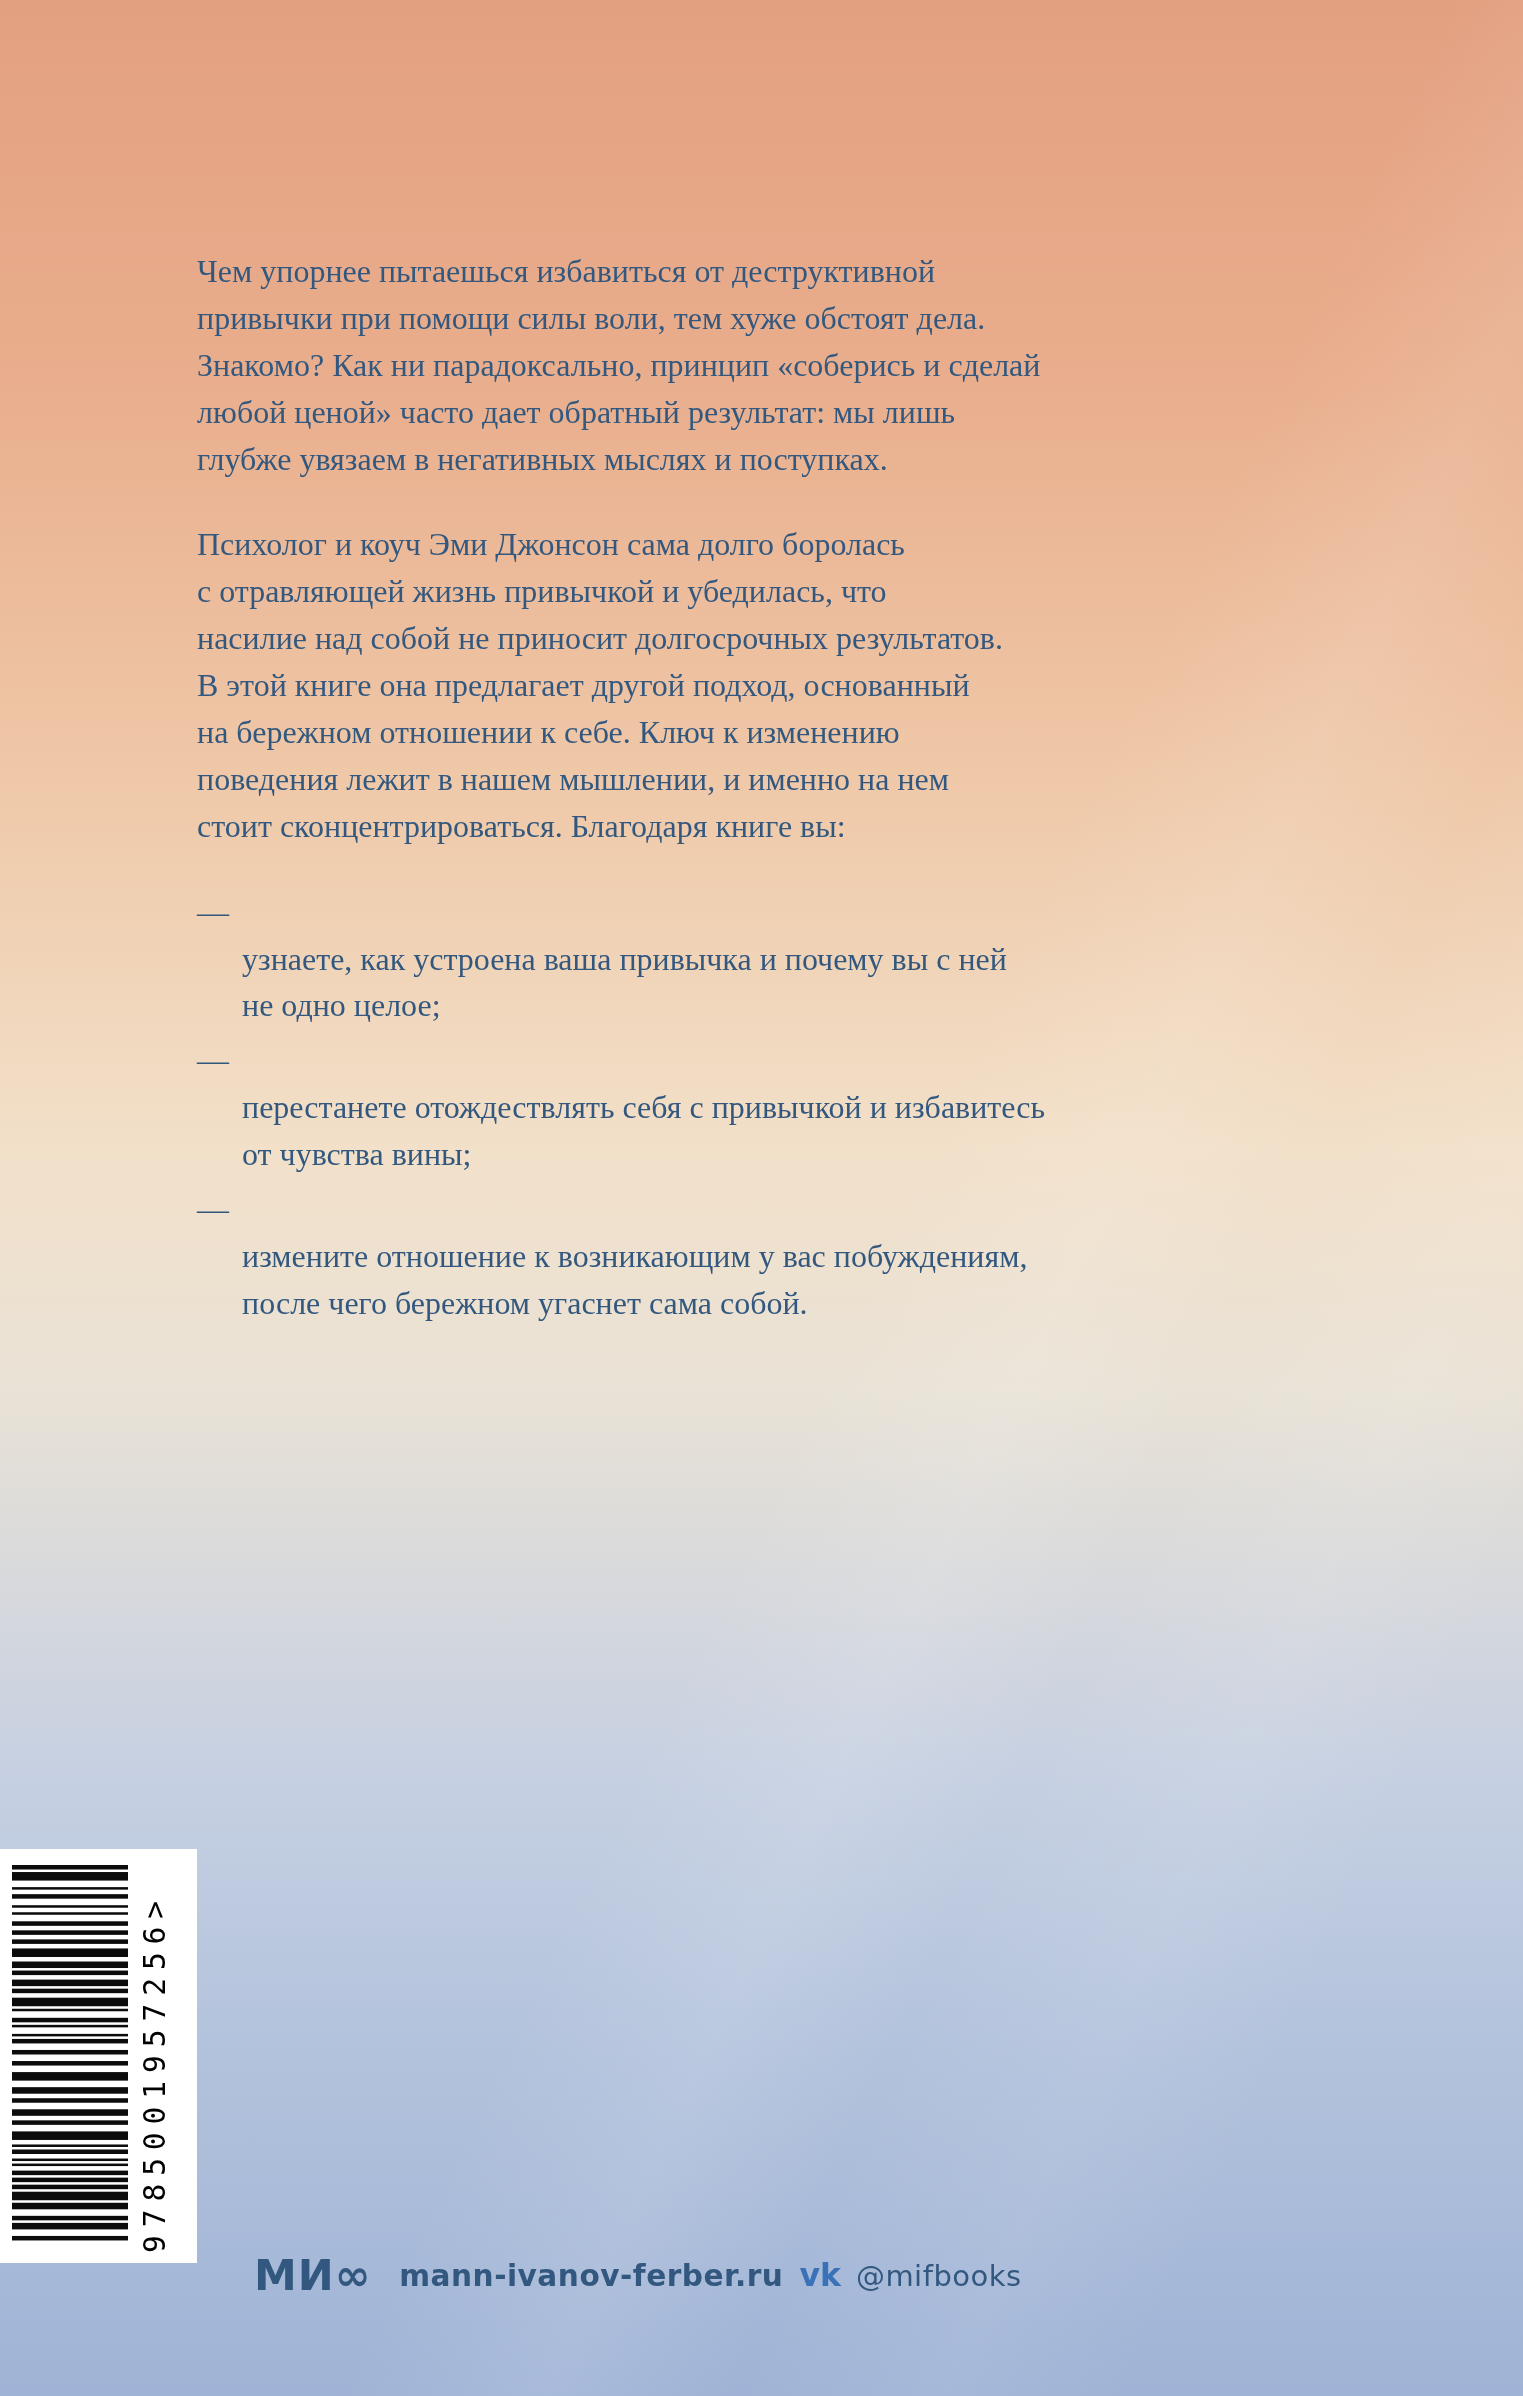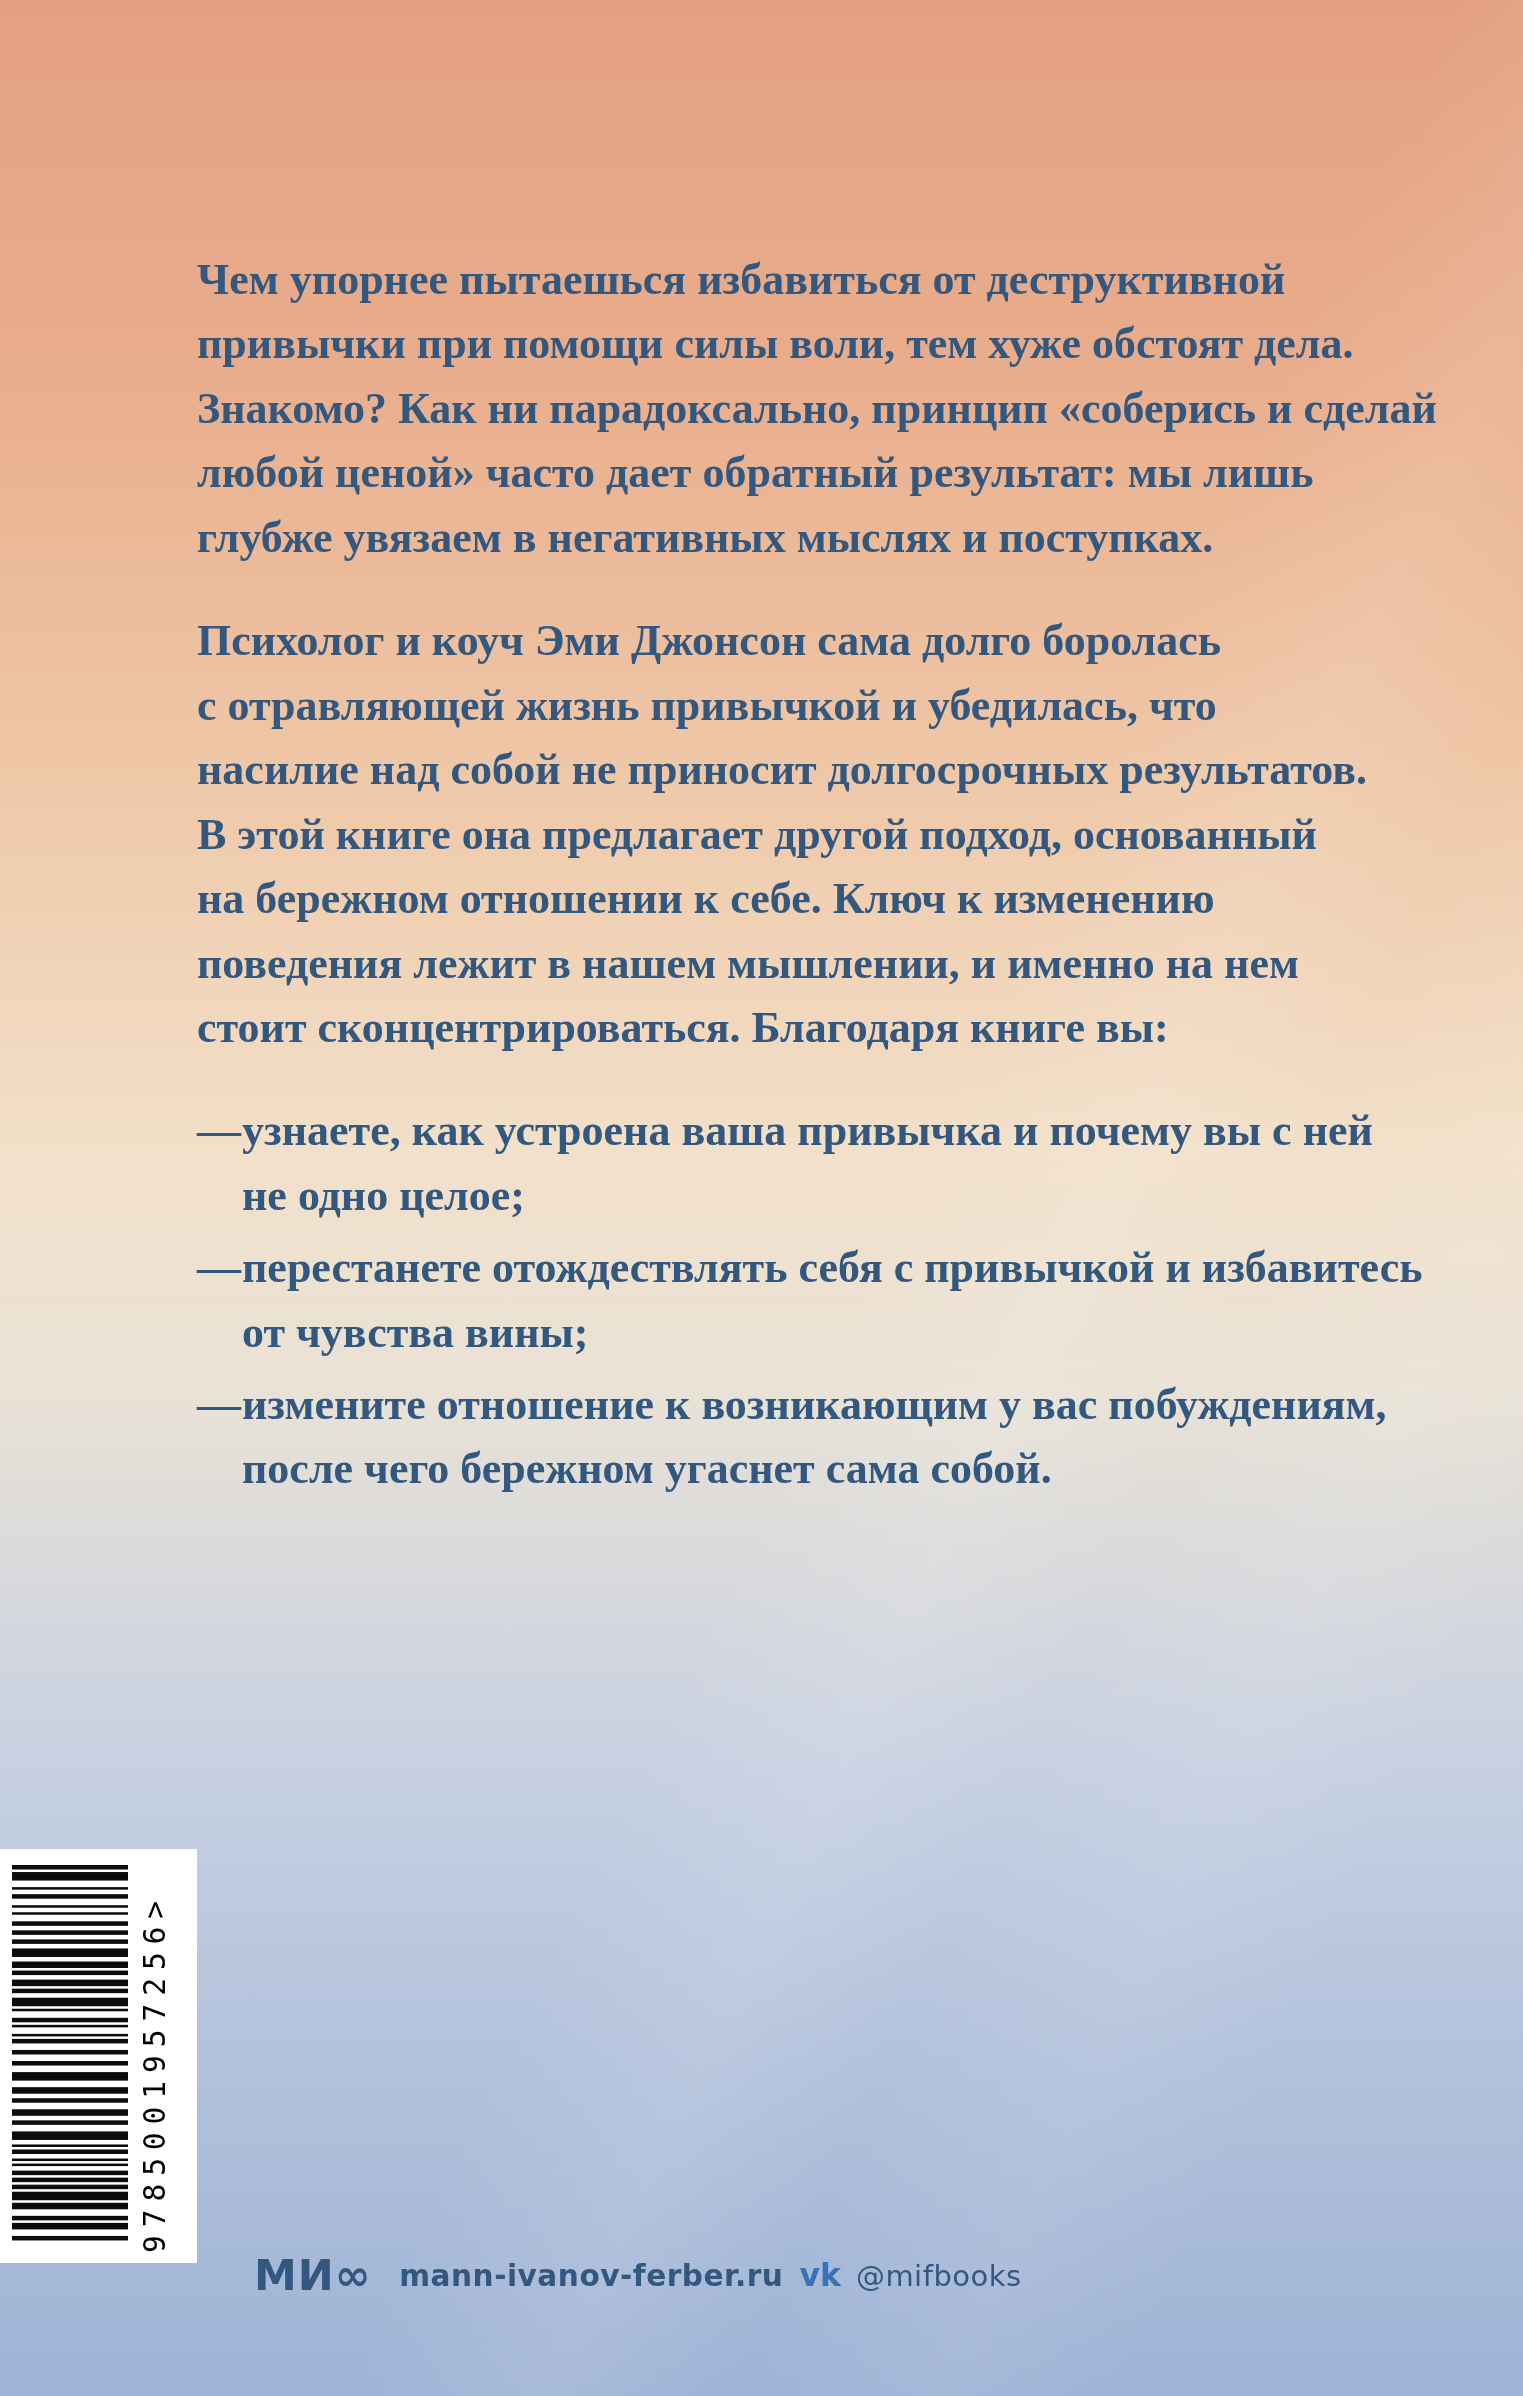--- a/index.html
+++ b/index.html
@@ -32,43 +32,43 @@
       linear-gradient(115deg, transparent 70%, rgba(255,255,255,0.07) 78%, transparent 85%);
     pointer-events: none;
   }
 
   .annotation {
     position: absolute;
     left: 197px;
     top: 248px;
     width: 1261px;
     color: var(--text);
-    font-size: 44px;
+    font-size: 32px;
     line-height: 1.465;
     z-index: 2;
-    font-weight: bold;
   }
   .annotation p {
     margin: 0 0 39px 0;
     white-space: pre-line;
   }
   .bullets {
     margin: 0 0 39px 0;
   }
   .bullet {
     display: flex;
     margin: 0 0 7.9px 0;
   }
   .bullet:last-child { margin-bottom: 0; }
   .dash {
     flex: 0 0 45px;
   }
   .btext {
     flex: 1;
     white-space: pre-line;
+    margin-top: 47px;
   }
 
   .barcode {
     position: absolute;
     left: 0;
     top: 1849px;
     width: 197px;
     height: 414px;
     background: var(--barcode_bg);
     z-index: 3;

